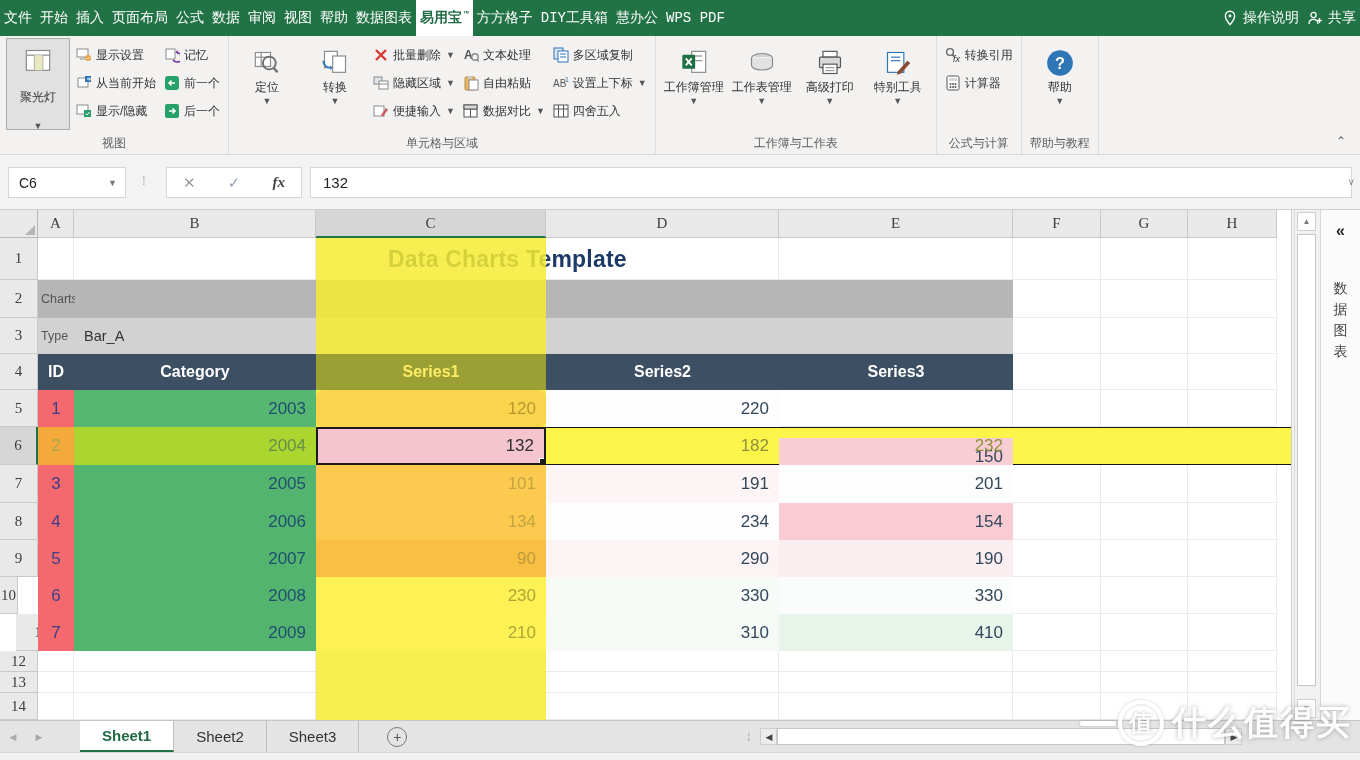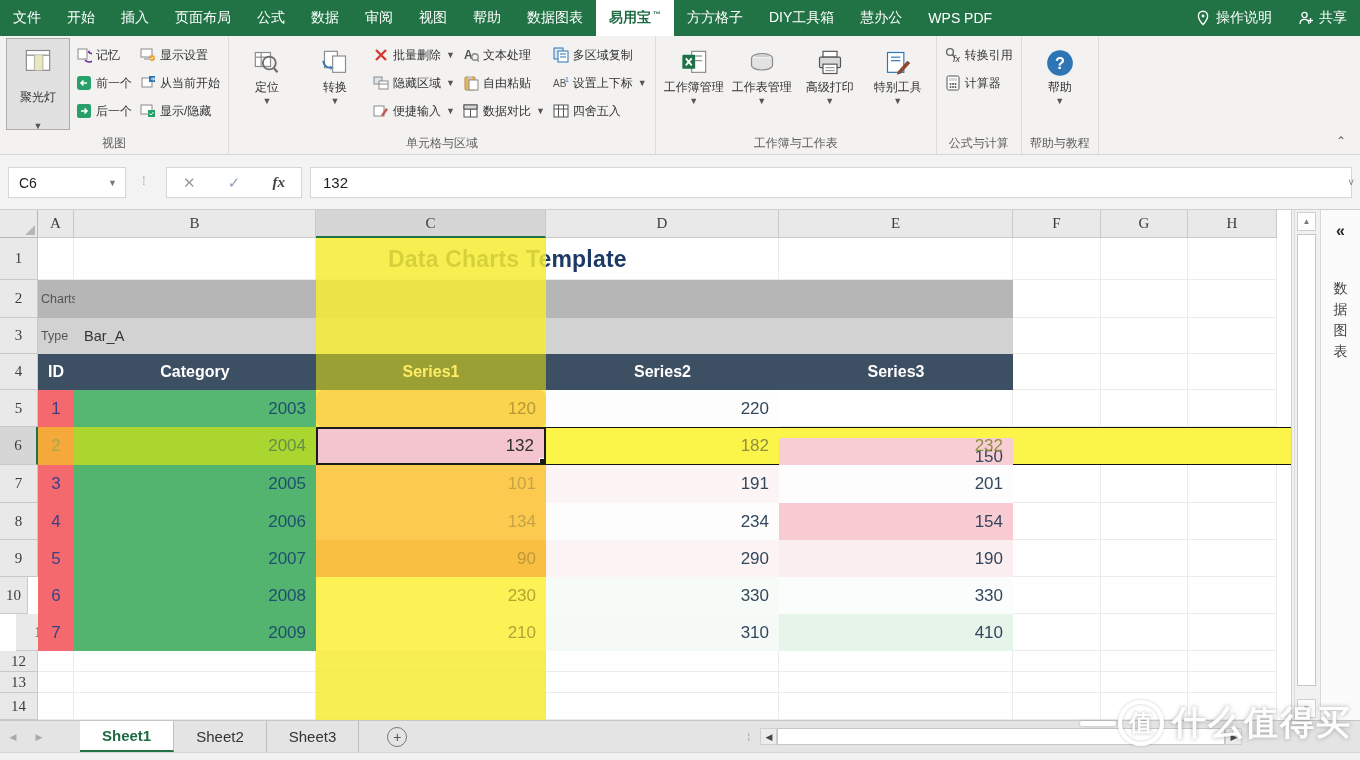--- a/index.html
+++ b/index.html
@@ -3,21 +3,21 @@
 <meta charset="utf-8">
 <style>
   * { margin:0; padding:0; box-sizing:border-box; }
   html,body { width:1360px; height:760px; overflow:hidden; background:#fff;
     font-family:"Liberation Sans", sans-serif; }
   #app { position:relative; width:1360px; height:760px; background:#f1f1f1; }
 
   
   #tabbar { position:absolute; left:0; top:0; width:1360px; height:36px;
     background:#217346; display:flex; align-items:stretch; color:#fff; font-size:14px; }
-  .rtab { padding:0 13px; display:flex; align-items:center; cursor:default; white-space:nowrap; }
+  .rtab { padding:0 4px; display:flex; align-items:center; cursor:default; white-space:nowrap;font-family:Liberation Mono, monospace; }
   .rtab.active { background:#fff; color:#1e6b43; font-weight:bold; }
   .rtab .tm { font-size:8px; margin-left:2px; transform:translateY(-4px); }
   #tabbar-right { margin-left:auto; display:flex; }
   .rtab .ticon { margin-right:5px; display:inline-flex; }
 
   
   #ribbon { position:absolute; left:0; top:36px; width:1360px; height:119px;
     background:#f3f2f1; border-bottom:1px solid #d5d5d5; display:flex; }
   .rgroup { display:flex; flex-direction:column; border-right:1px solid #dcdcdc; padding:2px 6px 0 6px; }
   .rgroup-content { flex:1; display:flex; align-items:flex-start; gap:4px; }
@@ -171,50 +171,20 @@
                 <rect x="9" y="7" width="7" height="13" fill="#e8e8c0"></rect>
               </svg>
             </div>
             <div class="blabel">聚光灯</div>
             <div class="dd">▼</div>
           </div>
           <div class="smallcol">
             <div class="smallbtn">
               <span>
                 <svg width="16" height="16" viewBox="0 0 16 16" xmlns="http://www.w3.org/2000/svg">
-                  <rect x="2" y="2" width="9" height="10" fill="#fff" stroke="#8a8a8a"></rect>
-                  <path d="M9 13a5 4.5 0 1 0 4-7" stroke="#7030a0" fill="none" stroke-width="1.6"></path>
-                  <path d="M13 3l1.5 3h-3z" fill="#7030a0"></path>
-                </svg>
-              </span>
-              <span>记忆</span>
-            </div>
-            <div class="smallbtn">
-              <span>
-                <svg width="16" height="16" viewBox="0 0 16 16" xmlns="http://www.w3.org/2000/svg">
-                  <rect x="1" y="1" width="14" height="14" rx="3" fill="#28a06a"></rect>
-                  <path d="M11 8H5M7.5 5.5L5 8l2.5 2.5" stroke="#fff" stroke-width="1.6" fill="none"></path>
-                </svg>
-              </span>
-              <span>前一个</span>
-            </div>
-            <div class="smallbtn">
-              <span>
-                <svg width="16" height="16" viewBox="0 0 16 16" xmlns="http://www.w3.org/2000/svg">
-                  <rect x="1" y="1" width="14" height="14" rx="2" fill="#28a06a"></rect>
-                  <path d="M5 8h6M8.5 5.5L11 8l-2.5 2.5" stroke="#fff" stroke-width="1.6" fill="none"></path>
-                </svg>
-              </span>
-              <span>后一个</span>
-            </div>
-          </div>
-          <div class="smallcol">
-            <div class="smallbtn">
-              <span>
-                <svg width="16" height="16" viewBox="0 0 16 16" xmlns="http://www.w3.org/2000/svg">
                   <rect x="1" y="2" width="11" height="8" fill="#fff" stroke="#8a8a8a"></rect>
                   <line x1="4" y1="12" x2="9" y2="12" stroke="#8a8a8a"></line>
                   <circle cx="12" cy="11" r="3" fill="#e8a33d"></circle>
                   <path d="M10.5 11l1 1 2-2" stroke="#fff" fill="none"></path>
                 </svg>
               </span>
               <span>显示设置</span>
             </div>
             <div class="smallbtn">
               <span>
@@ -228,20 +198,50 @@
             </div>
             <div class="smallbtn">
               <span>
                 <svg width="16" height="16" viewBox="0 0 16 16" xmlns="http://www.w3.org/2000/svg">
                   <rect x="1" y="2" width="11" height="9" fill="#fff" stroke="#8a8a8a"></rect>
                   <rect x="8" y="7" width="7" height="7" fill="#28a06a"></rect>
                   <path d="M9.5 10.5l1.5 1.5 2.5-3" stroke="#fff" fill="none"></path>
                 </svg>
               </span>
               <span>显示/隐藏</span>
+            </div>
+          </div>
+          <div class="smallcol">
+            <div class="smallbtn">
+              <span>
+                <svg width="16" height="16" viewBox="0 0 16 16" xmlns="http://www.w3.org/2000/svg">
+                  <rect x="2" y="2" width="9" height="10" fill="#fff" stroke="#8a8a8a"></rect>
+                  <path d="M9 13a5 4.5 0 1 0 4-7" stroke="#7030a0" fill="none" stroke-width="1.6"></path>
+                  <path d="M13 3l1.5 3h-3z" fill="#7030a0"></path>
+                </svg>
+              </span>
+              <span>记忆</span>
+            </div>
+            <div class="smallbtn">
+              <span>
+                <svg width="16" height="16" viewBox="0 0 16 16" xmlns="http://www.w3.org/2000/svg">
+                  <rect x="1" y="1" width="14" height="14" rx="3" fill="#28a06a"></rect>
+                  <path d="M11 8H5M7.5 5.5L5 8l2.5 2.5" stroke="#fff" stroke-width="1.6" fill="none"></path>
+                </svg>
+              </span>
+              <span>前一个</span>
+            </div>
+            <div class="smallbtn">
+              <span>
+                <svg width="16" height="16" viewBox="0 0 16 16" xmlns="http://www.w3.org/2000/svg">
+                  <rect x="1" y="1" width="14" height="14" rx="2" fill="#28a06a"></rect>
+                  <path d="M5 8h6M8.5 5.5L11 8l-2.5 2.5" stroke="#fff" stroke-width="1.6" fill="none"></path>
+                </svg>
+              </span>
+              <span>后一个</span>
             </div>
           </div>
         </div>
         <div class="rgroup-label">视图</div>
       </div>
       <div class="rgroup">
         <div class="rgroup-content">
           <div class="bigbtn">
             <div class="bicon">
               <svg width="28" height="28" viewBox="0 0 24 24" xmlns="http://www.w3.org/2000/svg">
@@ -502,21 +502,21 @@
       <div class="abs colhdr" style="left: 1188px; top: 0px; width: 89px; height: 28px; z-index: 2;">H</div>
       <div class="abs rowhdr" style="left: 0px; top: 28px; width: 38px; height: 42px; z-index: 2;">1</div>
       <div class="abs rowhdr" style="left: 0px; top: 70px; width: 38px; height: 38px; z-index: 2;">2</div>
       <div class="abs rowhdr" style="left: 0px; top: 108px; width: 38px; height: 36px; z-index: 2;">3</div>
       <div class="abs rowhdr" style="left: 0px; top: 144px; width: 38px; height: 36px; z-index: 2;">4</div>
       <div class="abs rowhdr" style="left: 0px; top: 180px; width: 38px; height: 37px; z-index: 2;">5</div>
       <div class="abs rowhdr sel" style="left: 0px; top: 217px; width: 38px; height: 38px; z-index: 2;">6</div>
       <div class="abs rowhdr" style="left: 0px; top: 255px; width: 38px; height: 38px; z-index: 2;">7</div>
       <div class="abs rowhdr" style="left: 0px; top: 293px; width: 38px; height: 37px; z-index: 2;">8</div>
       <div class="abs rowhdr" style="left: 0px; top: 330px; width: 38px; height: 37px; z-index: 2;">9</div>
-      <div class="abs rowhdr" style="left: 0px; top: 367px; width: 28px; height: 37px; z-index: 2;">10</div>
+      <div class="abs rowhdr" style="left: 0px; top: 367px; width: 18px; height: 37px; z-index: 2;">10</div>
       <div class="abs rowhdr" style="left: 16px; top: 404px; width: 52px; height: 37px; z-index: 2;">11</div>
       <div class="abs rowhdr" style="left: 0px; top: 441px; width: 38px; height: 21px; z-index: 2;">12</div>
       <div class="abs rowhdr" style="left: 0px; top: 462px; width: 38px; height: 21px; z-index: 2;">13</div>
       <div class="abs rowhdr" style="left: 0px; top: 483px; width: 38px; height: 27px; z-index: 2;">14</div>
       <div class="abs gridcell" style="left: 38px; top: 28px; width: 36px; height: 42px; z-index: 1;"></div>
       <div class="abs gridcell" style="left: 74px; top: 28px; width: 242px; height: 42px; z-index: 1;"></div>
       <div class="abs gridcell" style="left: 316px; top: 28px; width: 230px; height: 42px; z-index: 1;"></div>
       <div class="abs gridcell" style="left: 546px; top: 28px; width: 233px; height: 42px; z-index: 1;"></div>
       <div class="abs gridcell" style="left: 779px; top: 28px; width: 234px; height: 42px; z-index: 1;"></div>
       <div class="abs gridcell" style="left: 1013px; top: 28px; width: 88px; height: 42px; z-index: 1;"></div>

